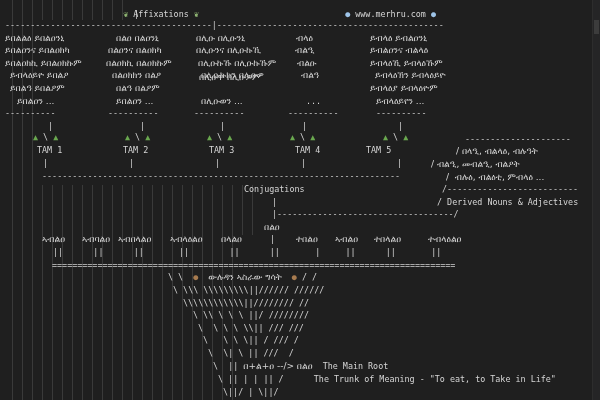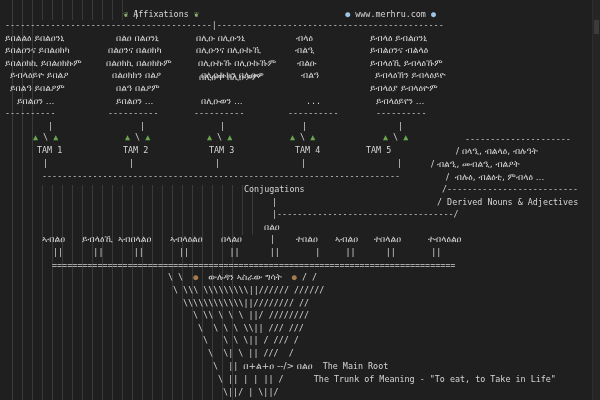--- a/index.html
+++ b/index.html
@@ -163,21 +163,21 @@
     <div class="t" style="left:437px;top:196px">/ Derived Nouns &amp; Adjectives</div>
   </div>
 
   <div>
     <div class="t" style="left:244px;top:183px">Conjugations</div>
     <div class="t" style="left:272px;top:196px">|</div>
     <div class="t sep" style="left:272px;top:208px">|-----------------------------------/</div>
     <div class="t g" style="left:264px;top:221px">በልዐ</div>
 
     <div class="t g" style="left:42px;top:233px">ኣብልዐ</div>
-    <div class="t g" style="left:82px;top:233px">ይብላዕኺ</div>
+    <div class="t g" style="left:82px;top:233px">ኣብባልዐ</div>
     <div class="t g" style="left:118px;top:233px">ኣብበላልዐ</div>
     <div class="t g" style="left:170px;top:233px">ኣብላዕልዐ</div>
     <div class="t g" style="left:221px;top:233px">በላልዐ</div>
     <div class="t" style="left:270px;top:233px">|</div>
     <div class="t g" style="left:296px;top:233px">ተበልዐ</div>
     <div class="t g" style="left:335px;top:233px">ኣብልዐ</div>
     <div class="t g" style="left:374px;top:233px">ተበላልዐ</div>
     <div class="t g" style="left:428px;top:233px">ተብላዕልዐ</div>
 
     <div class="t" style="left:53px;top:246px">||      ||      ||       ||        ||      ||       |     ||      ||       ||</div>

